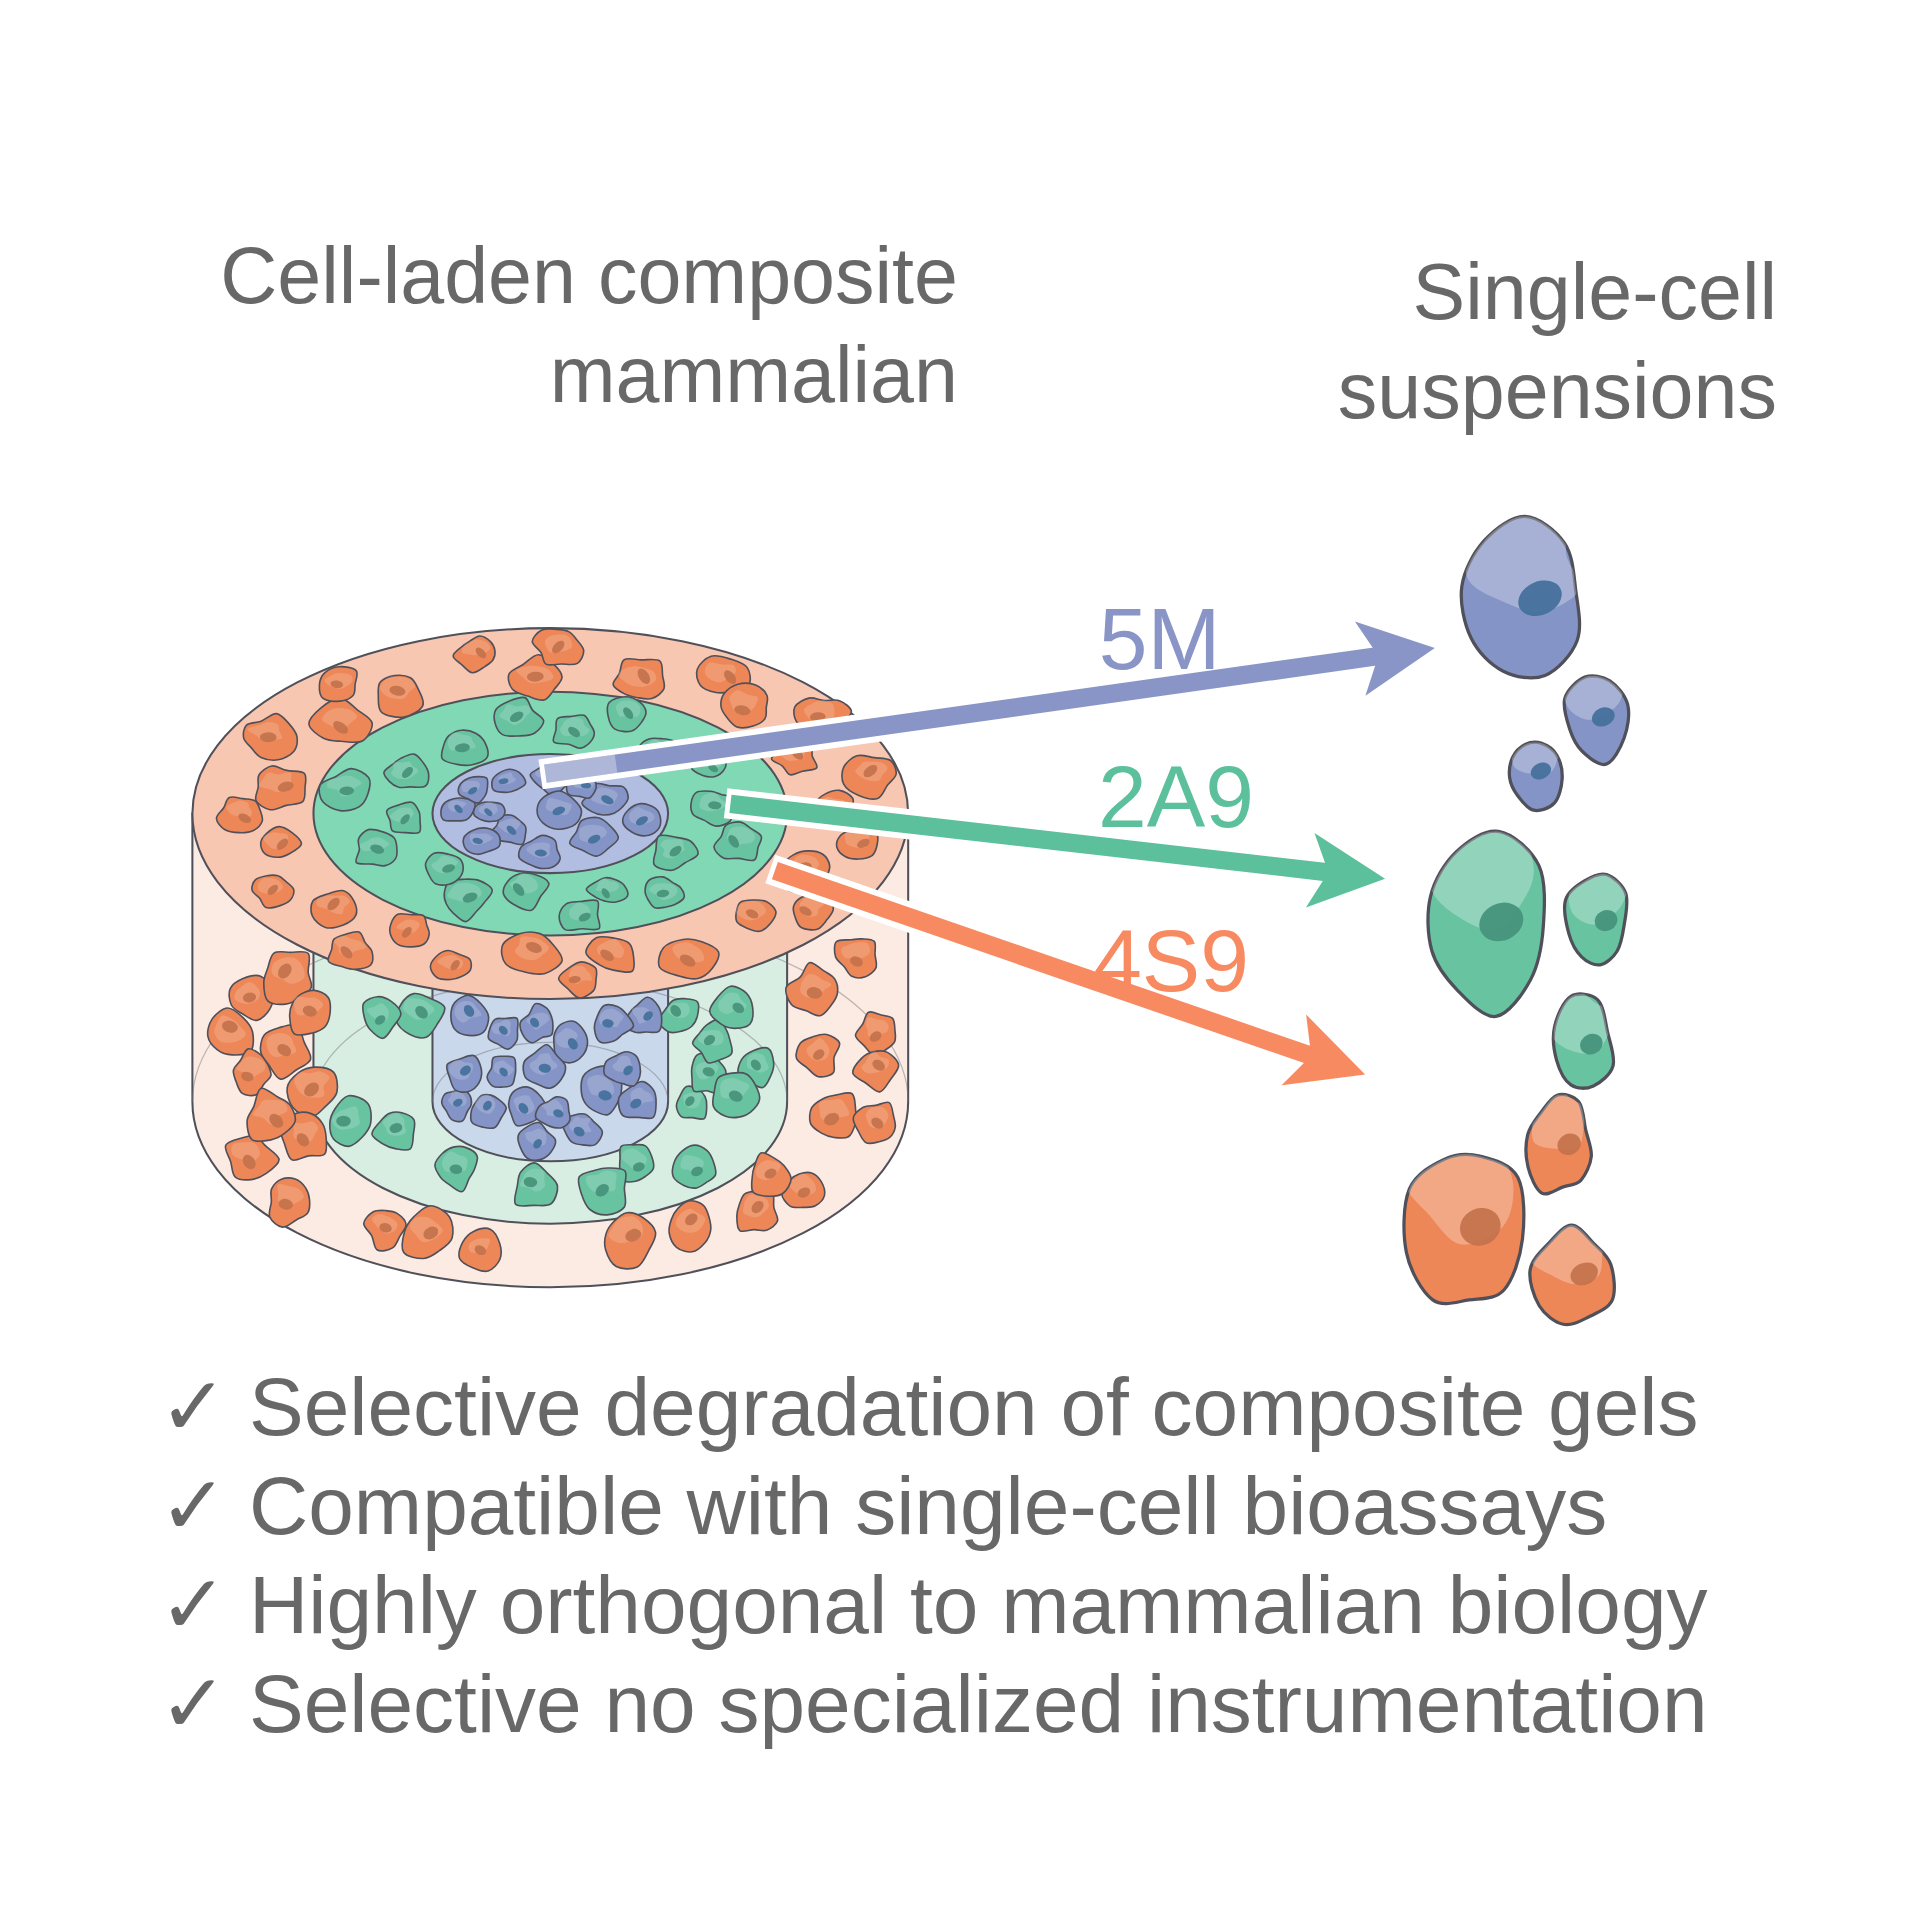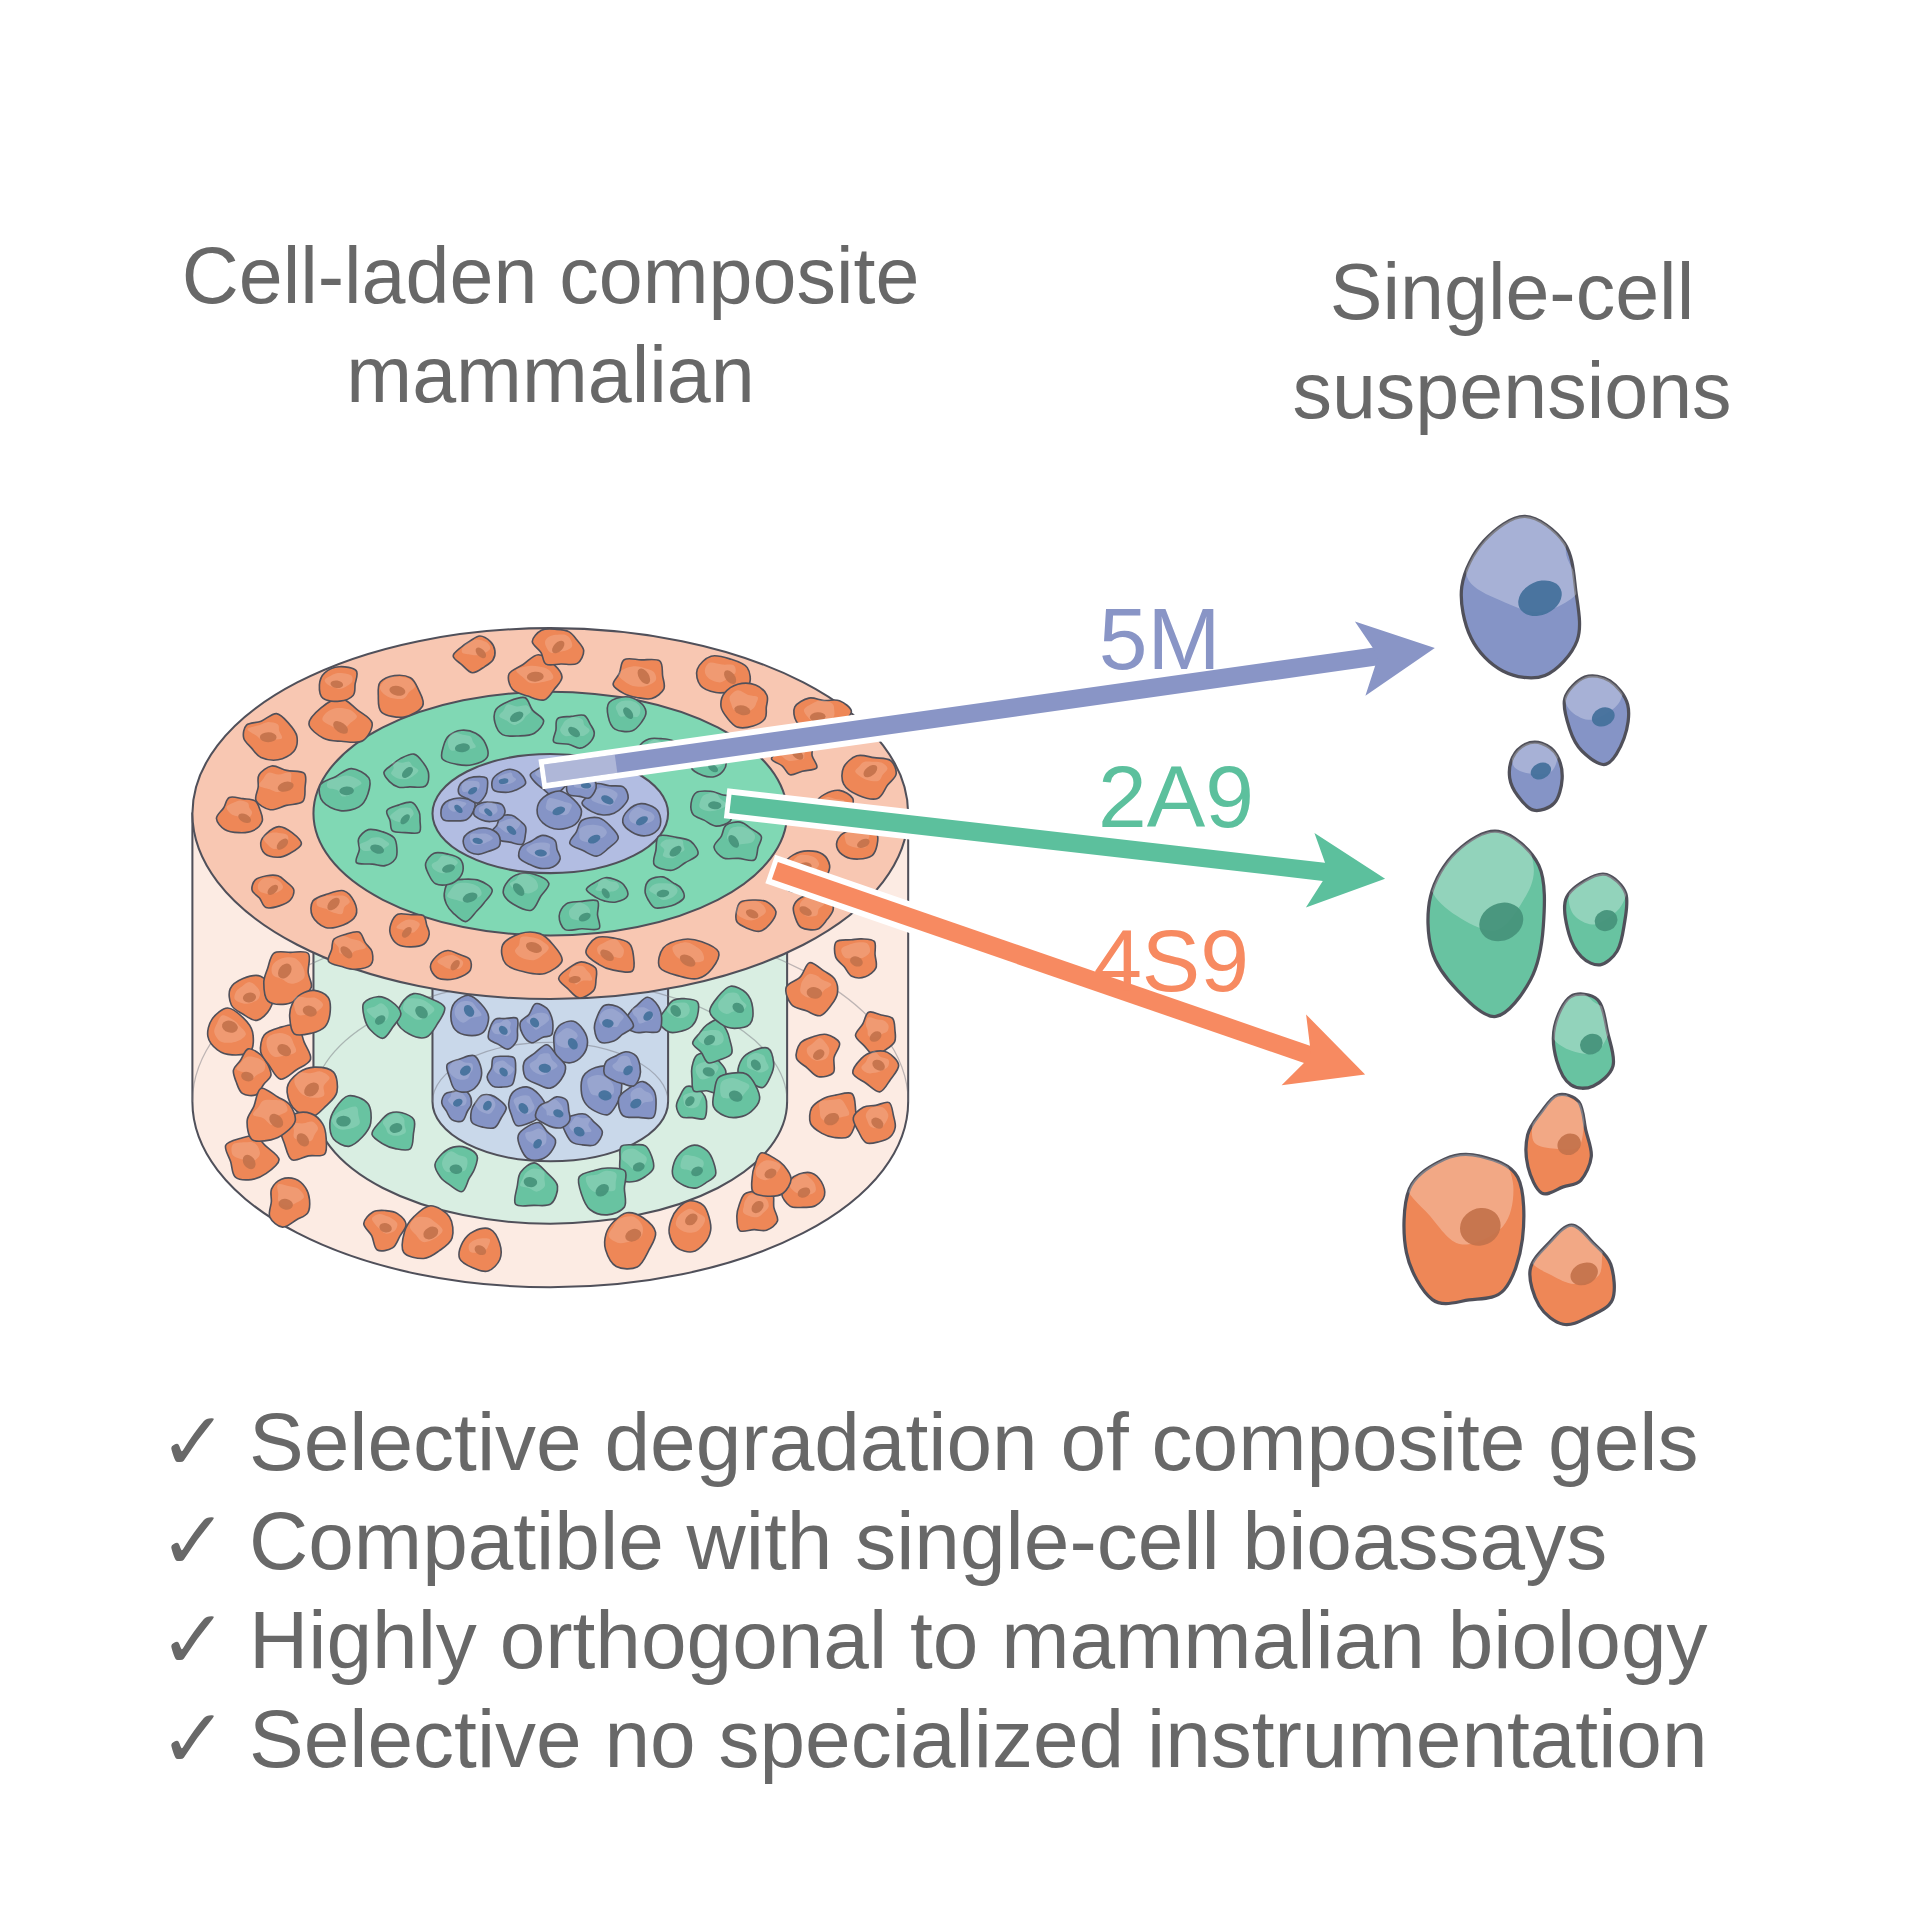--- a/index.html
+++ b/index.html
@@ -1,25 +1,25 @@
 <!DOCTYPE html>
 <html style="font-size:6.5px"><head>
 <meta charset="utf-8">
 <style>
   html,body{margin:0;padding:0;background:#ffffff;width:1926px;height:1926px;overflow:hidden;}
   .page{position:relative;width:1926px;height:1926px;background:#ffffff;
         font-family:"Liberation Sans", sans-serif;}
   .title{position:absolute;color:#686868;font-size:79px;line-height:99px;
          text-align:center;white-space:nowrap;}
-  .title span{display:block;}
+  .title span{display:block;text-align:right;}
   .title-left{left:143px;top:226px;width:815px;}
   .title-right{left:1247px;top:242px;width:530px;}
   .figure-svg{position:absolute;left:0;top:0;width:1926px;height:1926px;}
   .arrow-label{font-family:"Liberation Sans", sans-serif;font-size:215px;text-anchor:middle;}
-  .checklist{position:absolute;left:159px;top:1392px;color:#686868;font-size:82px;line-height:99px;}
+  .checklist{position:absolute;left:159px;top:1357px;color:#686868;font-size:82px;line-height:99px;}
   .check-row{white-space:nowrap;}
   .check{display:inline-block;width:90px;}
   .check-text{display:inline;}
 </style>
 </head>
 <body>
 
 <div class="page">
 
   <div class="title title-left">

